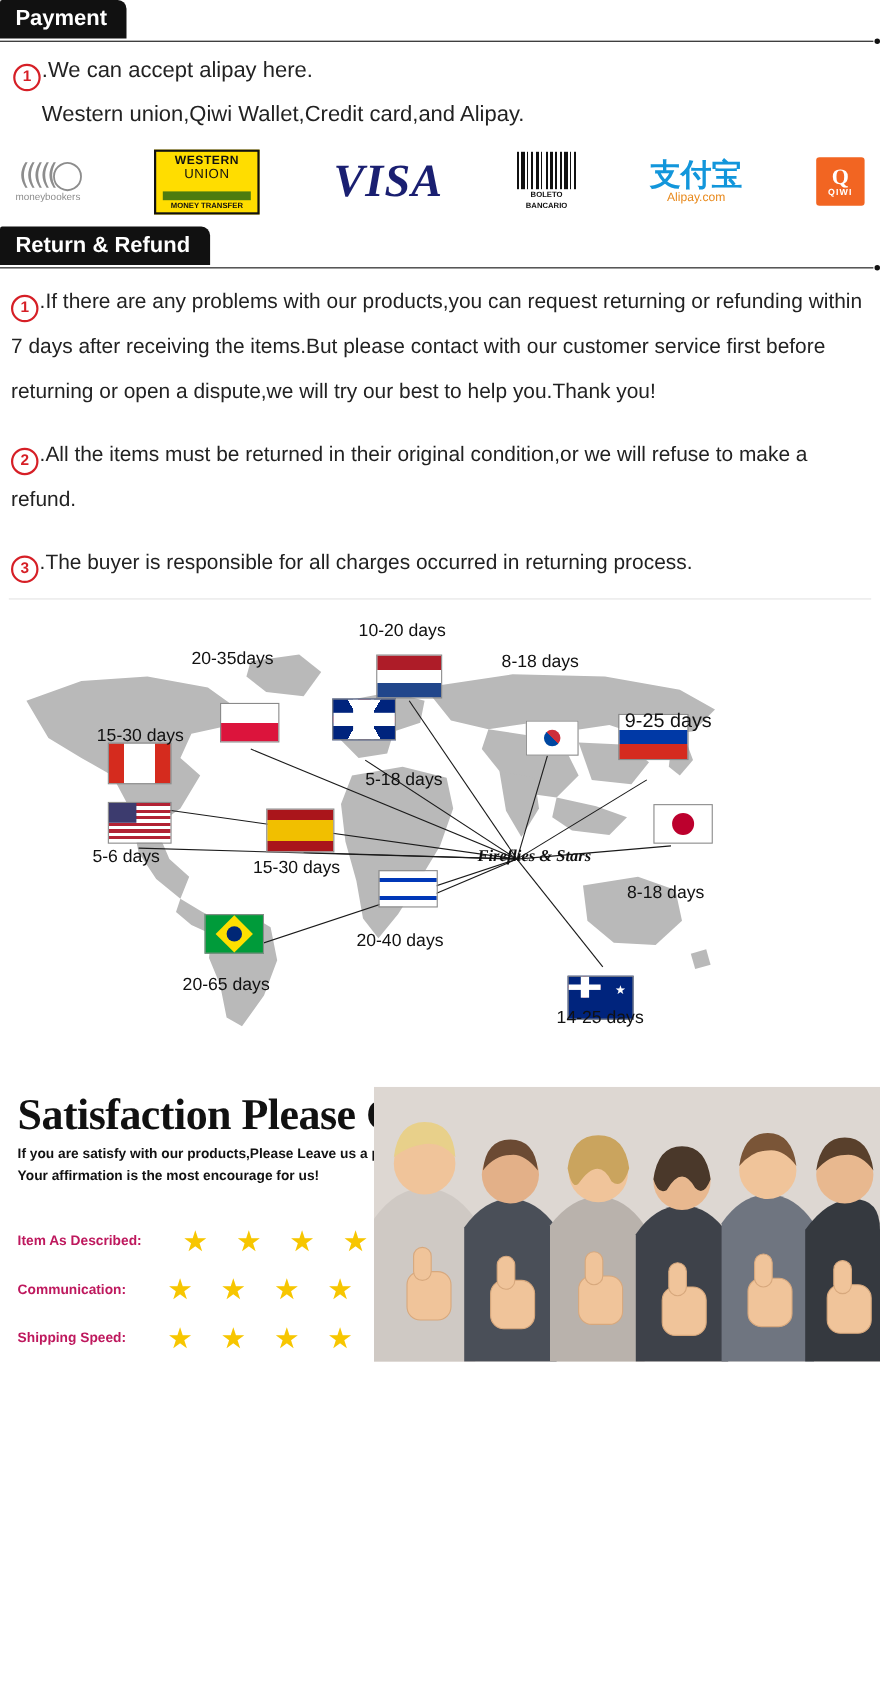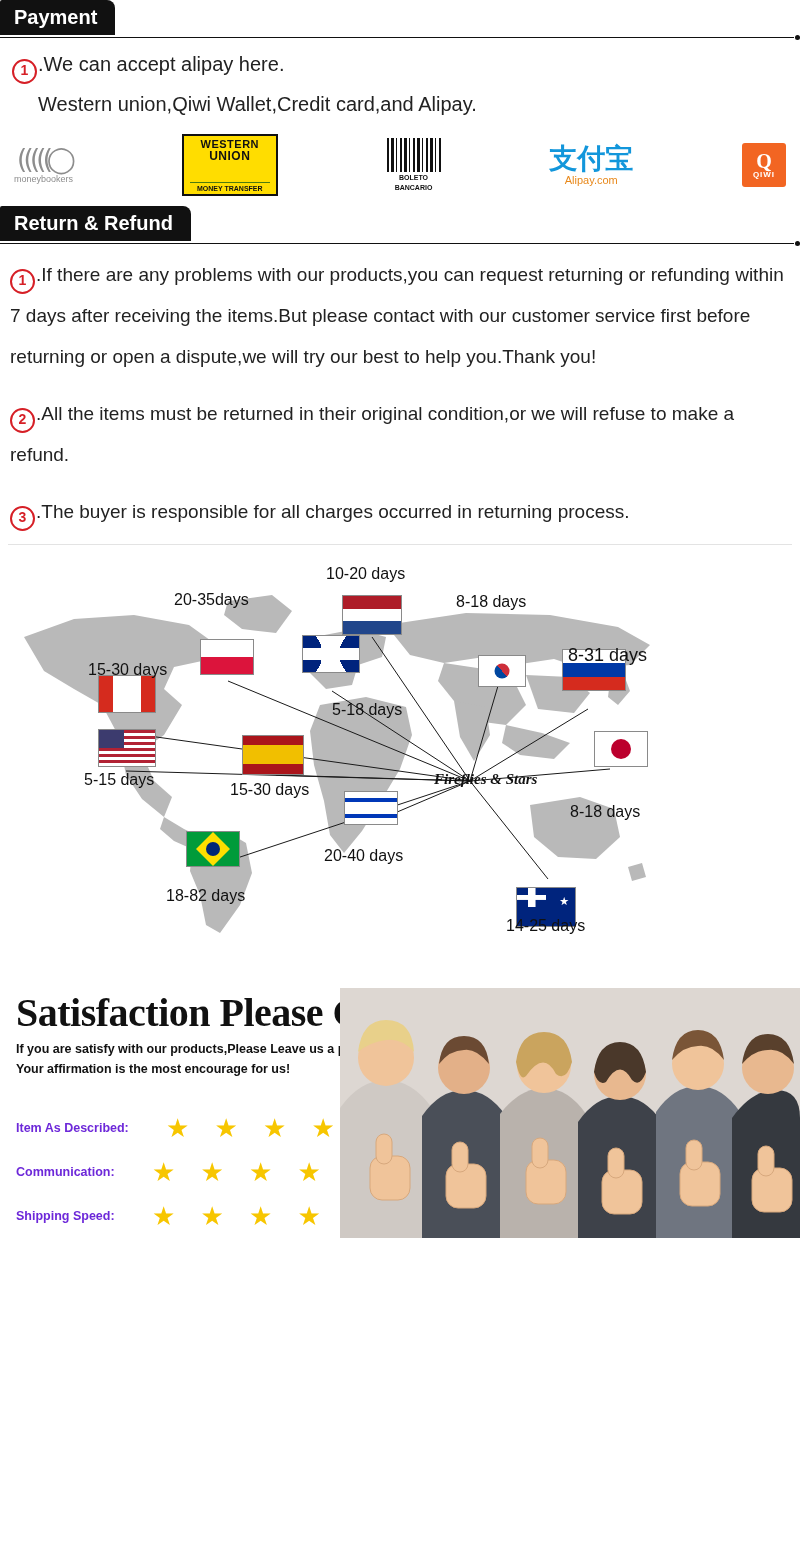--- a/index.html
+++ b/index.html
@@ -75,21 +75,21 @@
 
   .wu{
     background:#ffdd00;
     border:2px solid #111;
     text-align:center;
     padding:2px 6px;
     width:96px;
     box-sizing:border-box;
   }
   .wu .l1{font-weight:bold;font-size:11px;color:#111;letter-spacing:.5px;line-height:12px;}
-  .wu .l2{font-weight:bold;font-size:12px;color:#111;letter-spacing:.5px;line-height:12px;border-bottom:1px solid #4d7c0f;padding-bottom:20px;}
+  .wu .l2{font-weight:normal;font-size:12px;color:#111;letter-spacing:.5px;line-height:12px;border-bottom:8px solid #4d7c0f;padding-bottom:10px;}
   .wu .l3{font-size:7px;font-weight:bold;color:#111;margin-top:2px;}
 
   .visa{
     font-family:"Liberation Serif",serif;
     font-style:italic;
     font-weight:bold;
     font-size:42px;
     color:#1a1f71;
     letter-spacing:1px;
   }
@@ -190,21 +190,21 @@
     margin:0 0 4px 16px;
     font-family:"Liberation Serif",serif;
     font-size:40px;
     font-weight:bold;
     letter-spacing:-.5px;
     color:#111;
   }
   .sat .sub{margin:0 0 2px 16px;font-size:12.5px;font-weight:bold;color:#111;line-height:18px;}
   .ratings{margin:28px 0 0 16px;}
   .rrow{display:flex;align-items:center;height:44px;}
-  .rrow .rlabel{font-size:12.5px;font-weight:bold;color:#6d28d9;width:150px;}
+  .rrow .rlabel{font-size:12.5px;font-weight:bold;color:#be185d;width:150px;}
   .rrow .stars{letter-spacing:9px;color:#f7c600;font-size:26px;line-height:26px;}
   .rrow .rval{font-size:12px;font-weight:bold;color:#222;margin-left:18px;}
   .rrow.r2 .rlabel{width:136px;}
   .rrow.r3 .rlabel{width:136px;}
 
   .photo{
     position:absolute;
     right:0;bottom:0;
     width:460px;height:250px;
     overflow:hidden;
@@ -234,20 +234,23 @@
         <div class="arcs">( ( ( ( (◯</div>
         <div class="txt">moneybookers</div>
       </div>
     </div>
     <div class="logo">
       <div class="wu">
         <div class="l1">WESTERN</div>
         <div class="l2">UNION</div>
         <div class="l3">MONEY TRANSFER</div>
       </div>
+    </div>
+    <div class="logo">
+      <span class="visa">VISA</span>
     </div>
     <div class="logo">
       <div class="boleto">
         <div class="bars"></div>
         <div class="bt">BOLETO</div>
         <div class="bt">BANCARIO</div>
       </div>
     </div>
     <div class="logo">
       <div class="alipay">
@@ -337,42 +340,42 @@
     <div class="flag fl-nl" style="left:342px;top:46px;width:60px;height:40px;"></div>
     <div class="lbl big" style="left:326px;top:16px;">10-20 days</div>
 
     <div class="flag fl-pl" style="left:200px;top:90px;width:54px;height:36px;"></div>
     <div class="lbl big" style="left:174px;top:42px;">20-35days</div>
 
     <div class="flag fl-kr" style="left:478px;top:106px;width:48px;height:32px;"></div>
     <div class="lbl big" style="left:456px;top:44px;">8-18 days</div>
 
     <div class="flag fl-ru" style="left:562px;top:100px;width:64px;height:42px;"></div>
-    <div class="lbl big" style="left:568px;top:96px;font-size:18px;">8-31  days</div>
+    <div class="lbl big" style="left:568px;top:96px;font-size:18px;">9-25  days</div>
 
     <div class="flag fl-gb" style="left:302px;top:86px;width:58px;height:38px;"></div>
     <div class="lbl big" style="left:288px;top:152px;margin-left:44px;">5-18 days</div>
 
     <div class="flag fl-ca" style="left:98px;top:126px;width:58px;height:38px;"></div>
     <div class="lbl big" style="left:88px;top:112px;">15-30 days</div>
 
     <div class="flag fl-us" style="left:98px;top:180px;width:58px;height:38px;"></div>
-    <div class="lbl big" style="left:84px;top:222px;">5-15 days</div>
+    <div class="lbl big" style="left:84px;top:222px;">5-6 days</div>
 
     <div class="flag fl-es" style="left:242px;top:186px;width:62px;height:40px;"></div>
     <div class="lbl big" style="left:230px;top:232px;">15-30 days</div>
 
     <div class="flag fl-jp" style="left:594px;top:182px;width:54px;height:36px;"></div>
     <div class="lbl big" style="left:570px;top:254px;">8-18 days</div>
 
     <div class="flag fl-il" style="left:344px;top:242px;width:54px;height:34px;"></div>
     <div class="lbl big" style="left:324px;top:298px;">20-40 days</div>
 
     <div class="flag fl-br" style="left:186px;top:282px;width:54px;height:36px;"></div>
-    <div class="lbl big" style="left:166px;top:338px;">18-82 days</div>
+    <div class="lbl big" style="left:166px;top:338px;">20-65 days</div>
 
     <div class="flag fl-au" style="left:516px;top:300px;width:60px;height:40px;"></div>
     <div class="lbl big" style="left:506px;top:368px;">14-25 days</div>
 
     <div class="brand" style="left:434px;top:222px;">Fireflies &amp; Stars</div>
   </div>
 
   <div class="sat">
     <h1>Satisfaction Please Give 5 Stars</h1>
     <div class="sub">If you are satisfy with our products,Please Leave us a positive feedback and Five Stars Detail Seller Rating</div>

